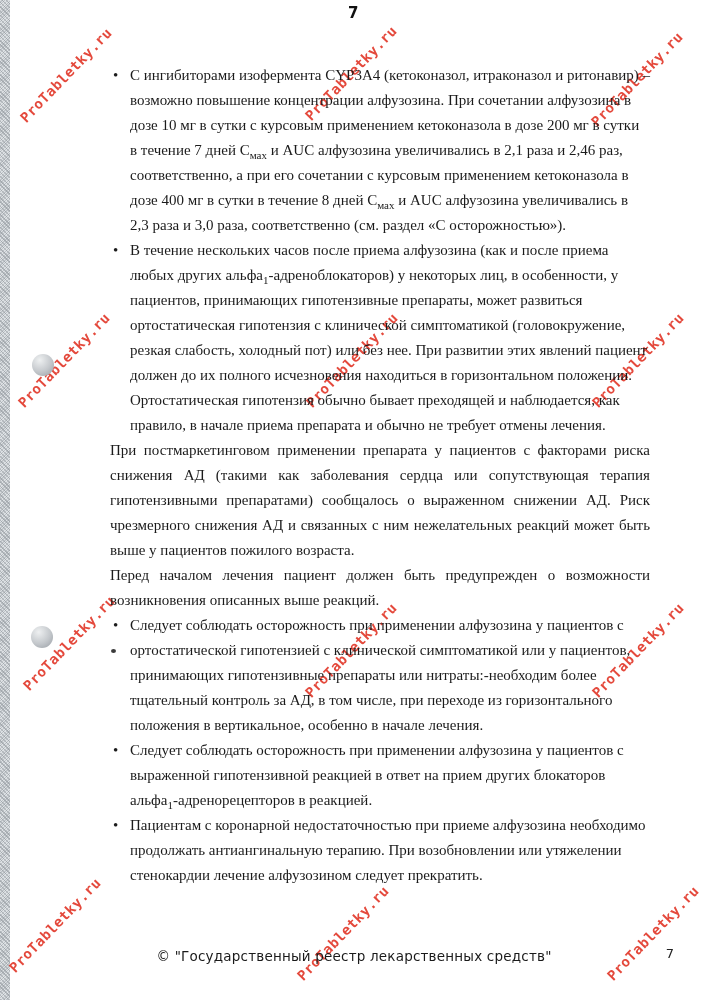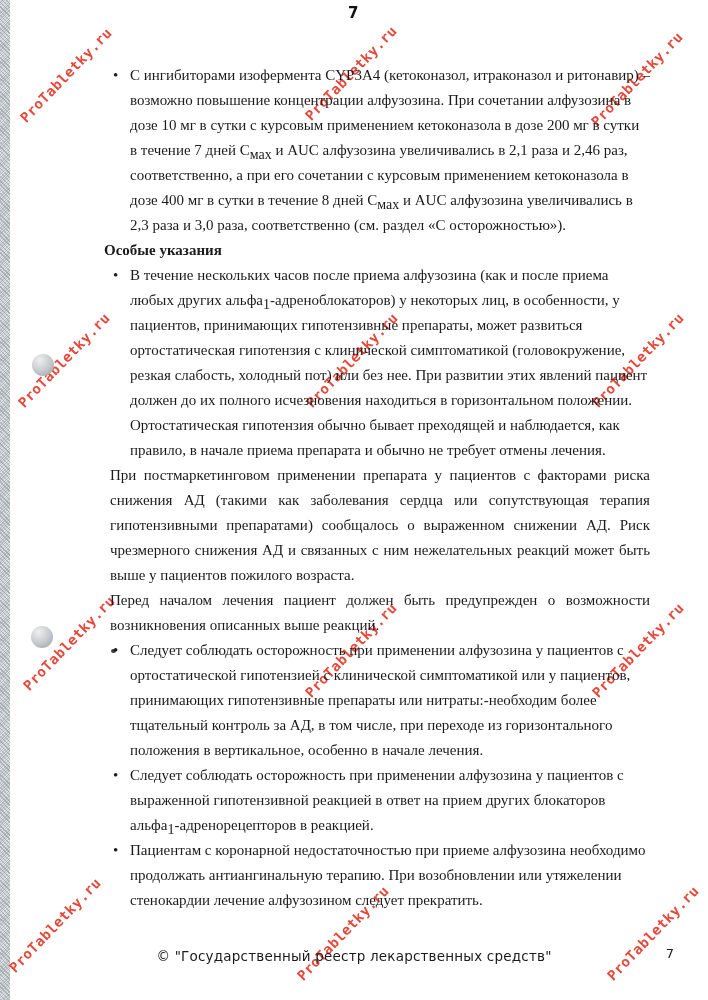--- a/index.html
+++ b/index.html
@@ -56,21 +56,21 @@
     font-size: 13px; color: #222;
   }
   .textblock {
     position: absolute; left: 130px; top: 63px; width: 520px;
     font-size: 15px; line-height: 25px; color: #1b1b1b;
   }
   .li { position: relative; text-align: left; }
   .li .marker { position: absolute; left: -17px; top: 0; }
   .heading { margin-left: -26px; font-weight: bold; }
   .para-j { margin-left: -20px; text-align: justify; }
-  sub { font-size: 14px; line-height: 0; }
+  sub { font-size: 11px; line-height: 0; }
   .footer {
     position: absolute; left: 0; top: 948px; width: 708px;
     text-align: center;
     font-family: "DejaVu Sans", sans-serif;
     font-size: 13.5px; letter-spacing: 0.2px; color: #1a1a1a;
   }
 </style>
 </head>
 <body>
 
@@ -97,21 +97,20 @@
 
   <div class="pagenum-top">7</div>
 
   <div class="textblock">
 
     <div class="li">
       <span class="marker">•</span>
       <span><span>С ингибиторами изофермента CYP3A4 (кетоконазол, итраконазол и ритонавир) – возможно повышение концентрации алфузозина. При сочетании алфузозина в дозе 10 мг в сутки с курсовым применением кетоконазола в дозе 200 мг в сутки в течение 7 дней С</span><sub>мах</sub><span> и AUC алфузозина увеличивались в 2,1 раза и 2,46 раз, соответственно, а при его сочетании с курсовым применением кетоконазола в дозе 400 мг в сутки в течение 8 дней С</span><sub>мах</sub><span> и AUC алфузозина увеличивались в 2,3 раза и 3,0 раза, соответственно (см. раздел «С осторожностью»).</span></span>
     </div>
 
-    <div class="heading">Особые указания</div>
 
     <div class="li">
       <span class="marker">•</span>
       <span><span>В течение нескольких часов после приема алфузозина (как и после приема любых других альфа</span><sub>1</sub><span>-адреноблокаторов) у некоторых лиц, в особенности, у пациентов, принимающих гипотензивные препараты, может развиться ортостатическая гипотензия с клинической симптоматикой (головокружение, резкая слабость, холодный пот) или без нее. При развитии этих явлений пациент должен до их полного исчезновения находиться в горизонтальном положении. Ортостатическая гипотензия обычно бывает преходящей и наблюдается, как правило, в начале приема препарата и обычно не требует отмены лечения.</span></span>
     </div>
 
     <div class="para-j">При постмаркетинговом применении препарата у пациентов с факторами риска снижения АД (такими как заболевания сердца или сопутствующая терапия гипотензивными препаратами) сообщалось о выраженном снижении АД. Риск чрезмерного снижения АД и связанных с ним нежелательных реакций может быть выше у пациентов пожилого возраста.</div>
 
     <div class="para-j">Перед началом лечения пациент должен быть предупрежден о возможности возникновения описанных выше реакций.</div>
 

